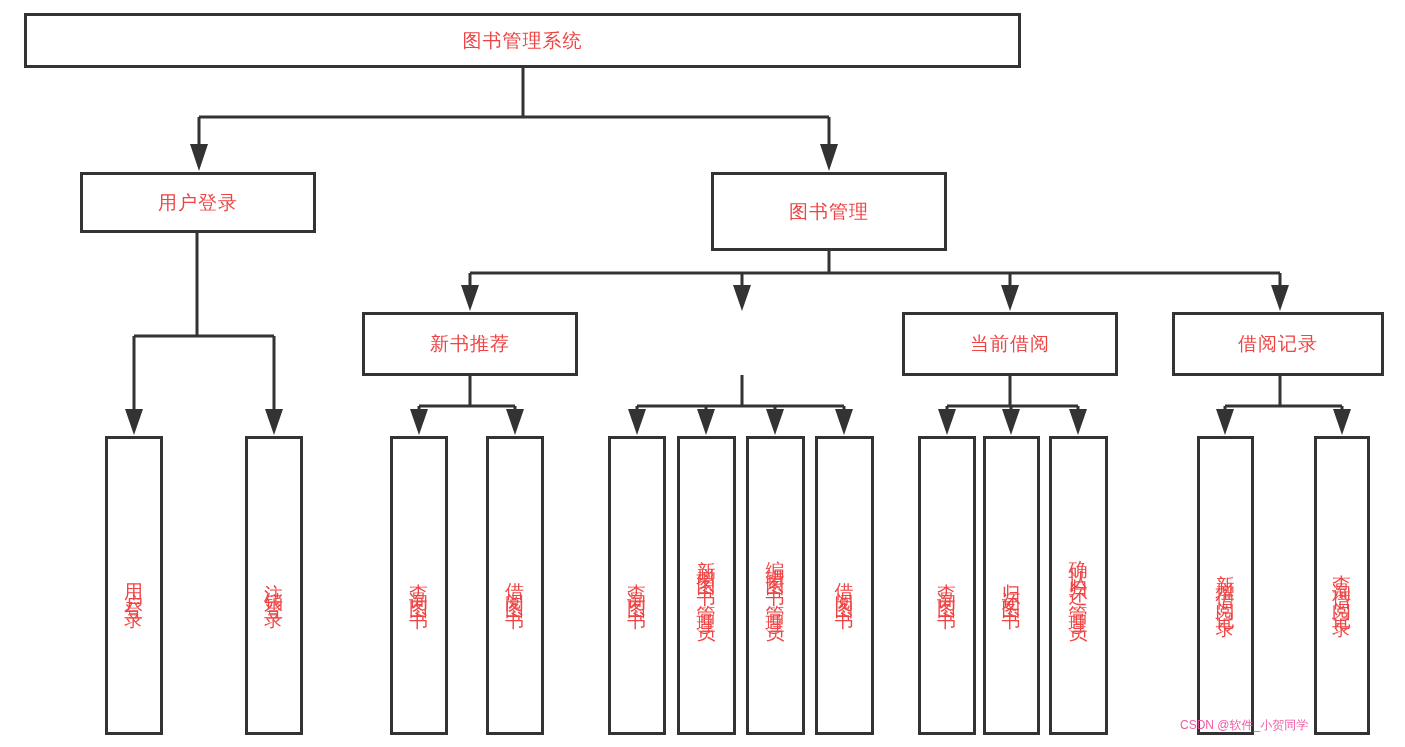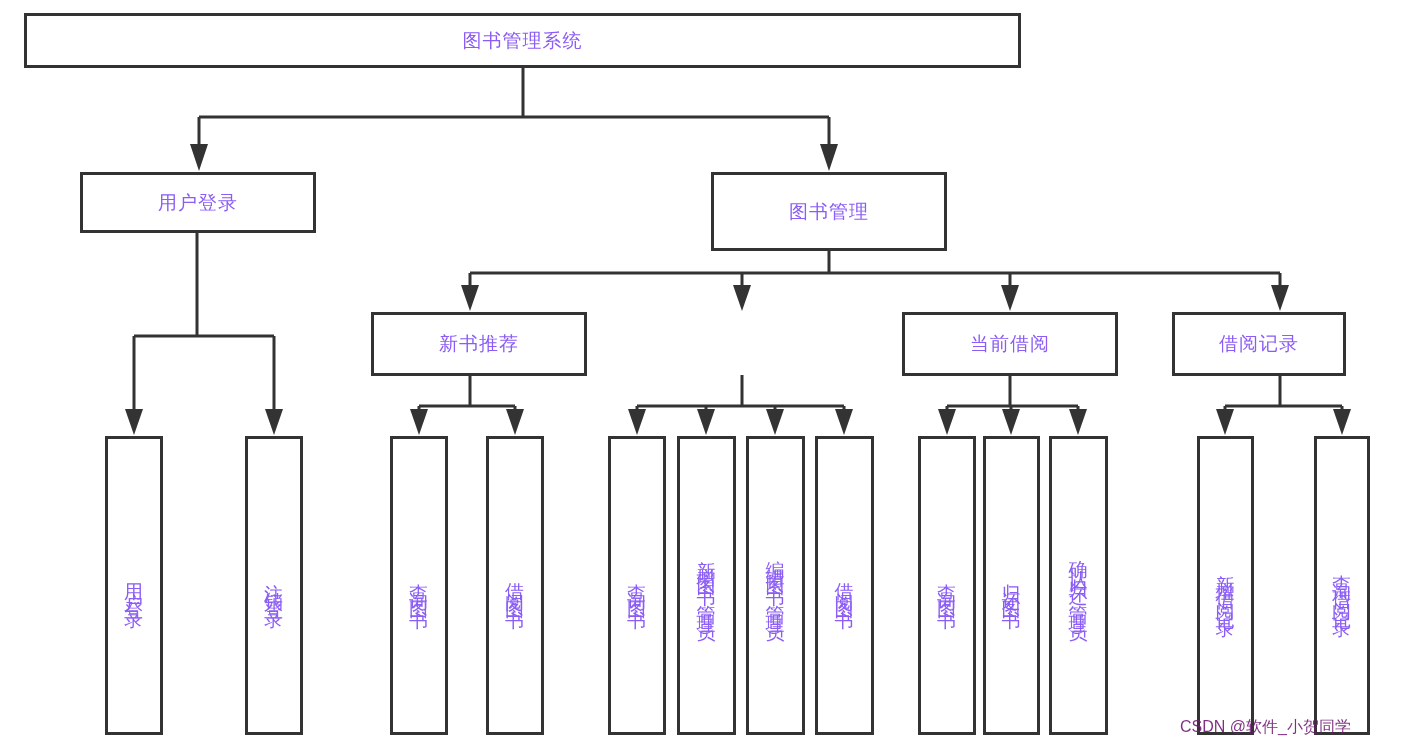--- a/index.html
+++ b/index.html
@@ -17,40 +17,40 @@
     width: 1405px; height: 747px;
   }
   .box {
     position: absolute;
     box-sizing: border-box;
     border: 3px solid #333333;
     background: #ffffff;
     display: flex;
     align-items: center;
     justify-content: center;
-    color: #8b5cf6;
+    color: #ef4444;
   }
   .hbox span {
     font-size: 19px;
     letter-spacing: 1px;
     white-space: nowrap;
   }
   .vtext {
     writing-mode: vertical-rl;
     text-orientation: mixed;
     font-size: 19px;
     letter-spacing: 9px;
     line-height: 1;
   }
   .watermark {
     position: absolute;
     left: 1180px;
     top: 717px;
-    font-size: 16px;
-    color: #701a75;
+    font-size: 12px;
+    color: #ec4899;
     opacity: 0.9;
     white-space: nowrap;
     z-index: 5;
   }
 </style>
 </head>
 <body>
 
 <div class="canvas">
 
@@ -98,27 +98,27 @@
     <span>图书管理系统</span>
   </div>
 
   <div class="box hbox" style="left:80px;top:172px;width:236px;height:61px">
     <span>用户登录</span>
   </div>
   <div class="box hbox" style="left:711px;top:172px;width:236px;height:79px">
     <span>图书管理</span>
   </div>
 
-  <div class="box hbox" style="left:371px;top:312px;width:216px;height:64px">
+  <div class="box hbox" style="left:362px;top:312px;width:216px;height:64px">
     <span>新书推荐</span>
   </div>
   <div class="box hbox" style="left:902px;top:312px;width:216px;height:64px">
     <span>当前借阅</span>
   </div>
-  <div class="box hbox" style="left:1172px;top:312px;width:174px;height:64px">
+  <div class="box hbox" style="left:1172px;top:312px;width:212px;height:64px">
     <span>借阅记录</span>
   </div>
 
   <div class="box" style="left:105px;top:436px;width:58px;height:299px">
     <span class="vtext">用户登录</span>
   </div>
   <div class="box" style="left:245px;top:436px;width:58px;height:299px">
     <span class="vtext">注销登录</span>
   </div>
 

